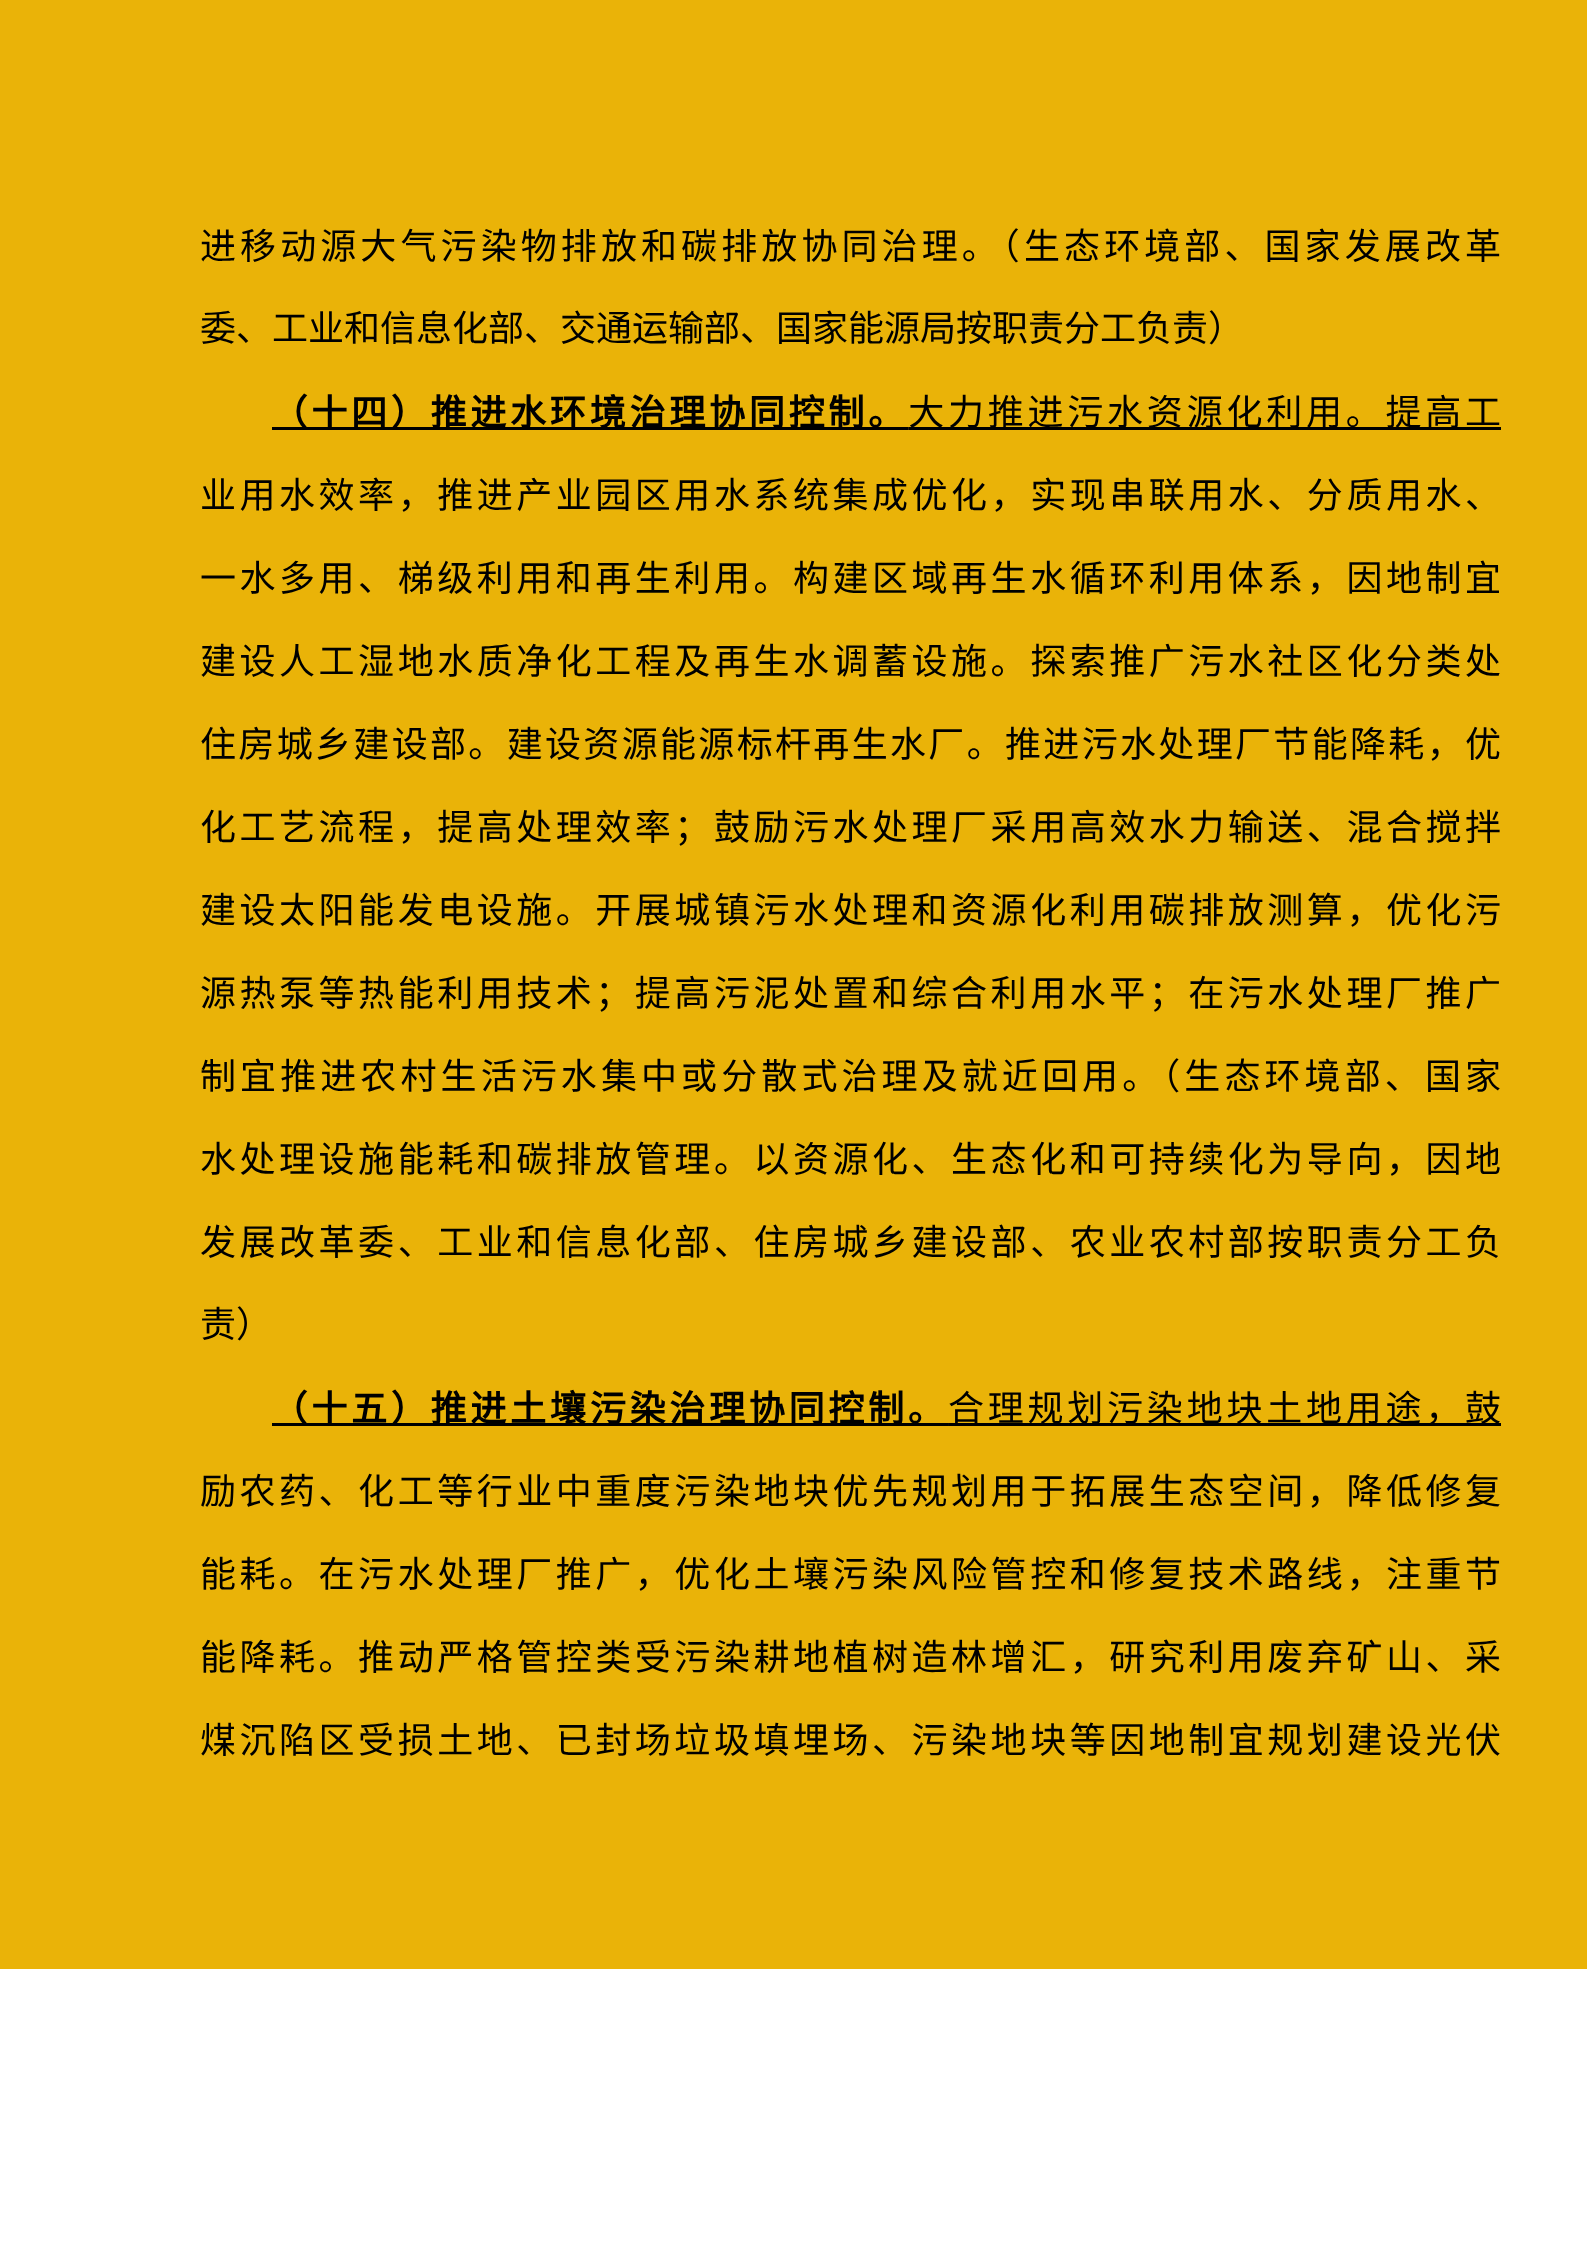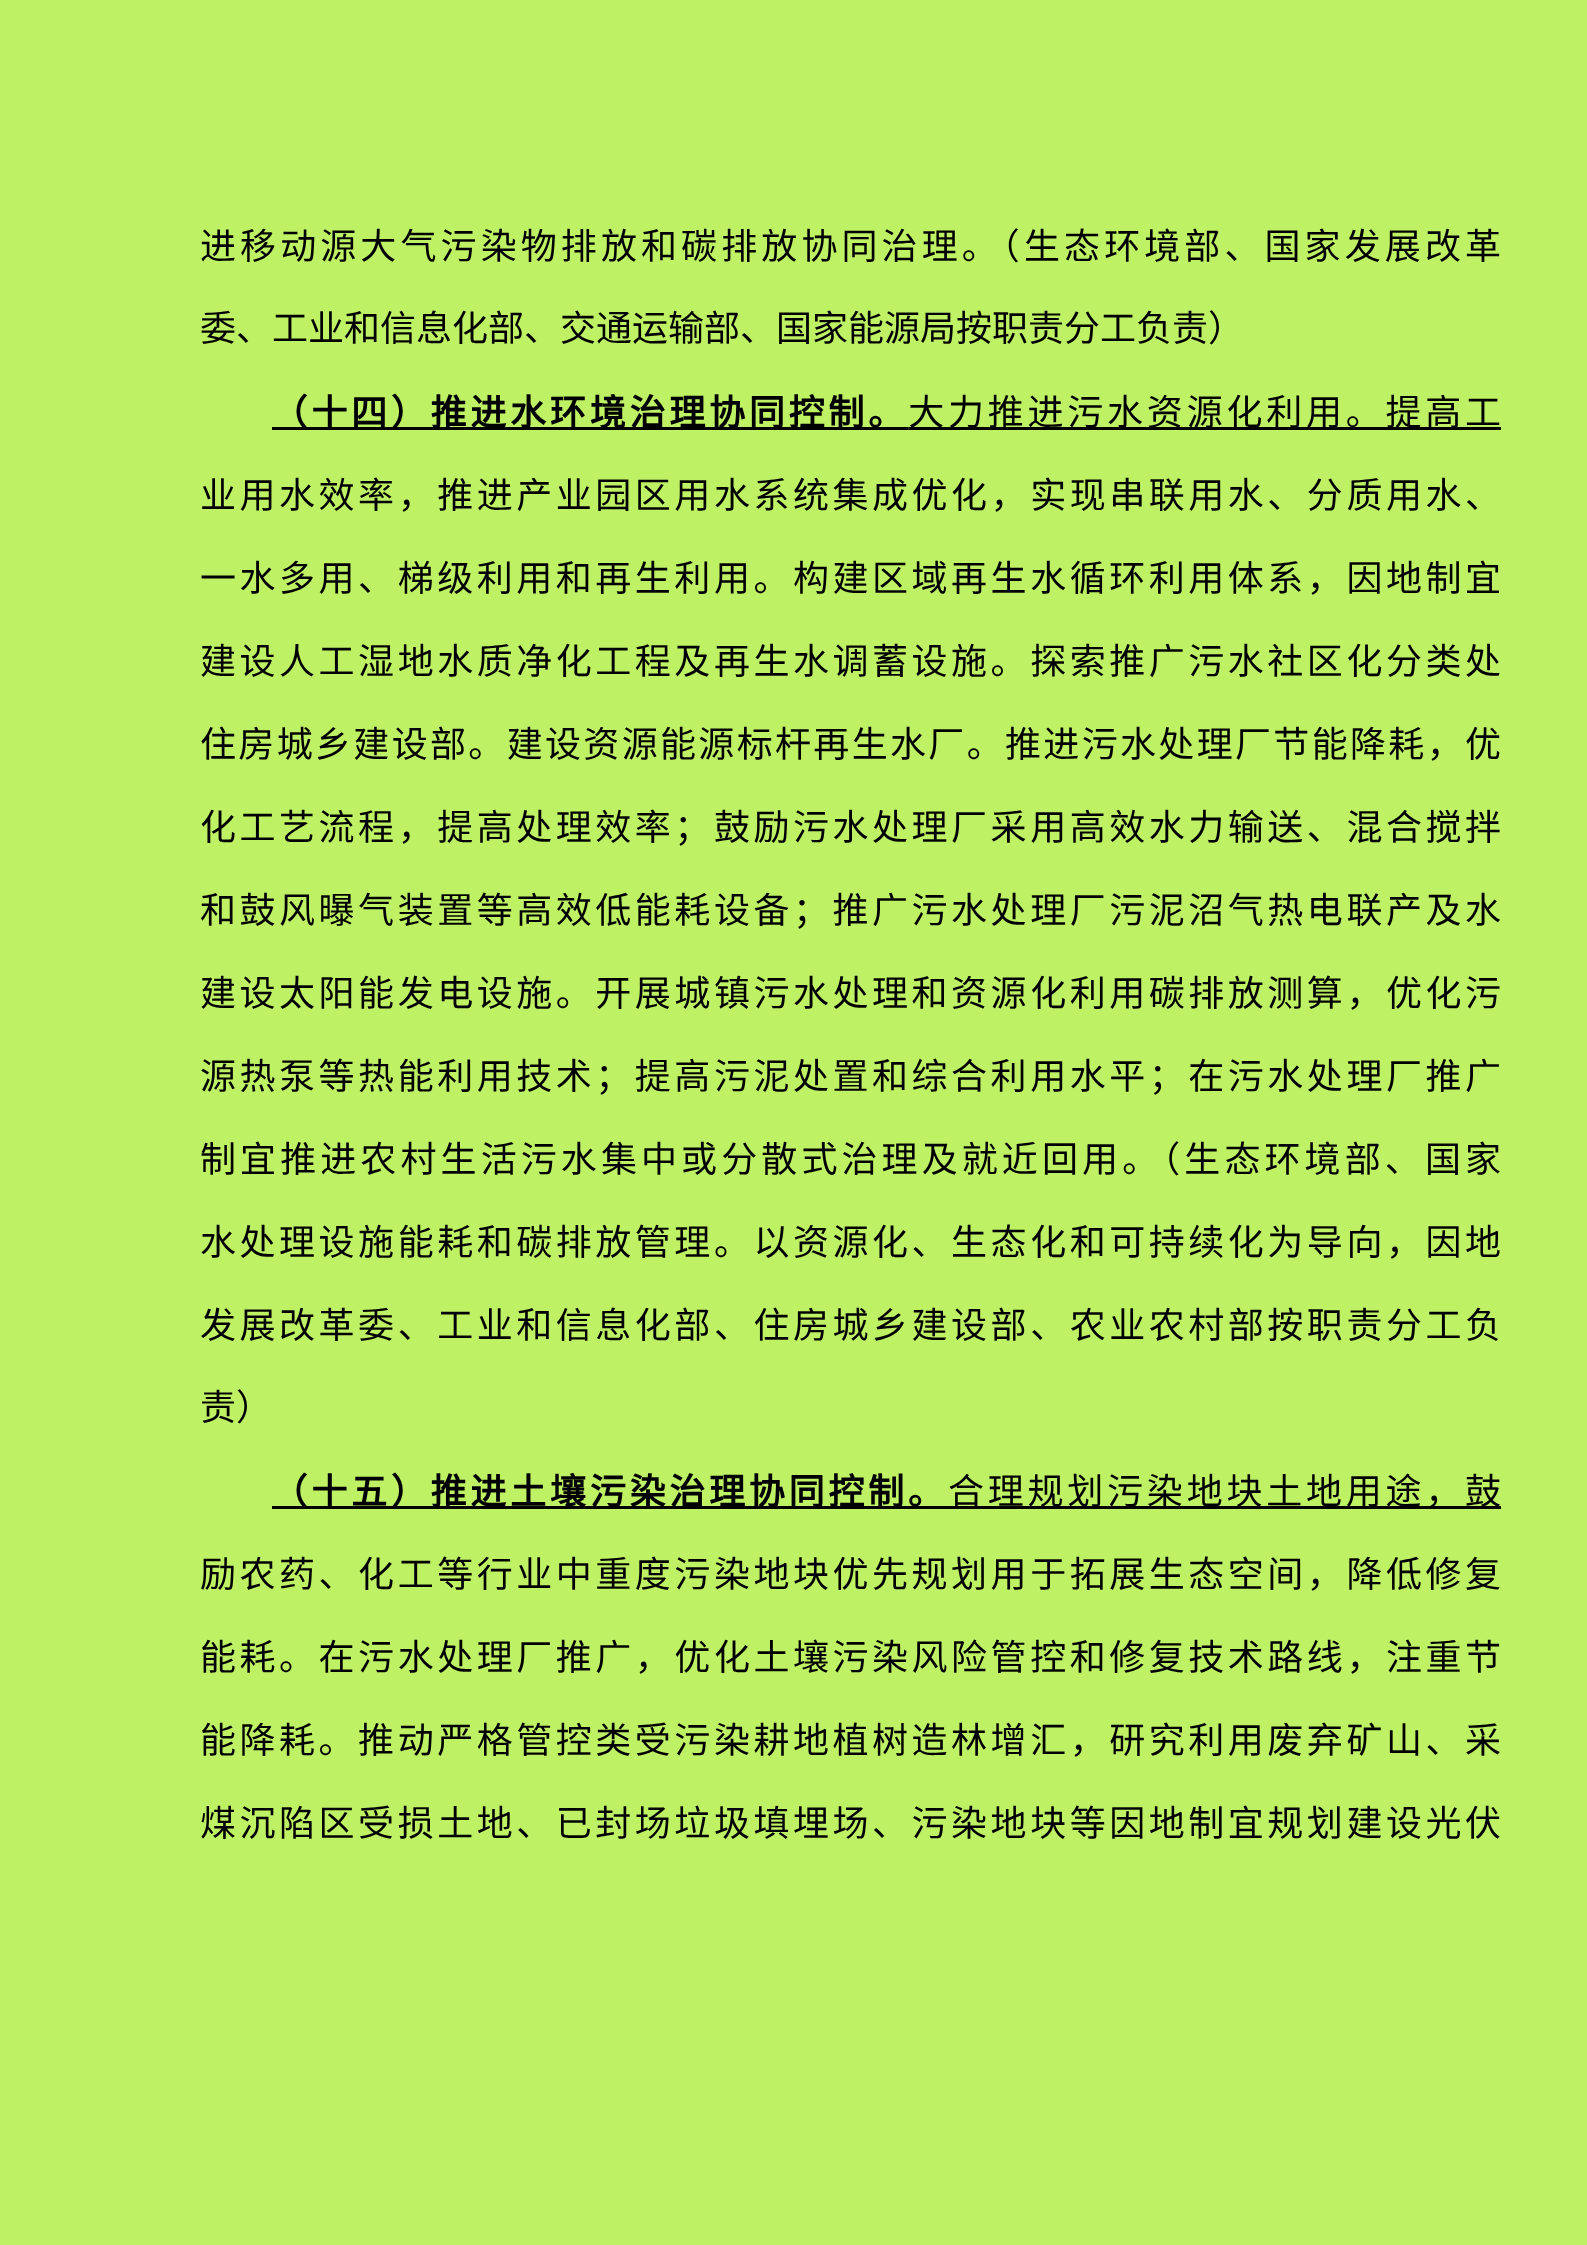--- a/index.html
+++ b/index.html
@@ -8,22 +8,22 @@
     background: #ffffff;
   }
   body {
     width: 1587px;
     height: 2245px;
     font-family: "Liberation Sans", sans-serif;
   }
   .page {
     box-sizing: border-box;
     width: 1587px;
-    height: 2245px;
-    background: #bef264;
+    height: 1969px;
+    background: #eab308;
     color: #000000;
     padding: 205px 86px 0 200px;
     overflow: hidden;
   }
   .paragraph {
     margin: 0;
     padding: 0;
   }
   .line {
     font-size: 36px;
@@ -53,21 +53,20 @@
         <div class="line"><span>进移动源大气污染物排放和碳排放协同治理。（生态环境部、国家发展改革</span></div>
         <div class="line last"><span>委、工业和信息化部、交通运输部、国家能源局按职责分工负责）</span></div>
       </div>
       <div class="paragraph">
         <div class="line indent"><span class="lead-bold">（十四）推进水环境治理协同控制。</span><span>大力推进污水资源化利用。提高工</span></div>
         <div class="line"><span>业用水效率，推进产业园区用水系统集成优化，实现串联用水、分质用水、</span></div>
         <div class="line"><span>一水多用、梯级利用和再生利用。构建区域再生水循环利用体系，因地制宜</span></div>
         <div class="line"><span>建设人工湿地水质净化工程及再生水调蓄设施。探索推广污水社区化分类处</span></div>
         <div class="line"><span>住房城乡建设部。建设资源能源标杆再生水厂。推进污水处理厂节能降耗，优</span></div>
         <div class="line"><span>化工艺流程，提高处理效率；鼓励污水处理厂采用高效水力输送、混合搅拌</span></div>
-        <div class="line"><span>和鼓风曝气装置等高效低能耗设备；推广污水处理厂污泥沼气热电联产及水</span></div>
         <div class="line"><span>建设太阳能发电设施。开展城镇污水处理和资源化利用碳排放测算，优化污</span></div>
         <div class="line"><span>源热泵等热能利用技术；提高污泥处置和综合利用水平；在污水处理厂推广</span></div>
         <div class="line"><span>制宜推进农村生活污水集中或分散式治理及就近回用。（生态环境部、国家</span></div>
         <div class="line"><span>水处理设施能耗和碳排放管理。以资源化、生态化和可持续化为导向，因地</span></div>
         <div class="line"><span>发展改革委、工业和信息化部、住房城乡建设部、农业农村部按职责分工负</span></div>
         <div class="line last"><span>责）</span></div>
       </div>
       <div class="paragraph">
         <div class="line indent"><span class="lead-bold">（十五）推进土壤污染治理协同控制。</span><span>合理规划污染地块土地用途，鼓</span></div>
         <div class="line"><span>励农药、化工等行业中重度污染地块优先规划用于拓展生态空间，降低修复</span></div>

